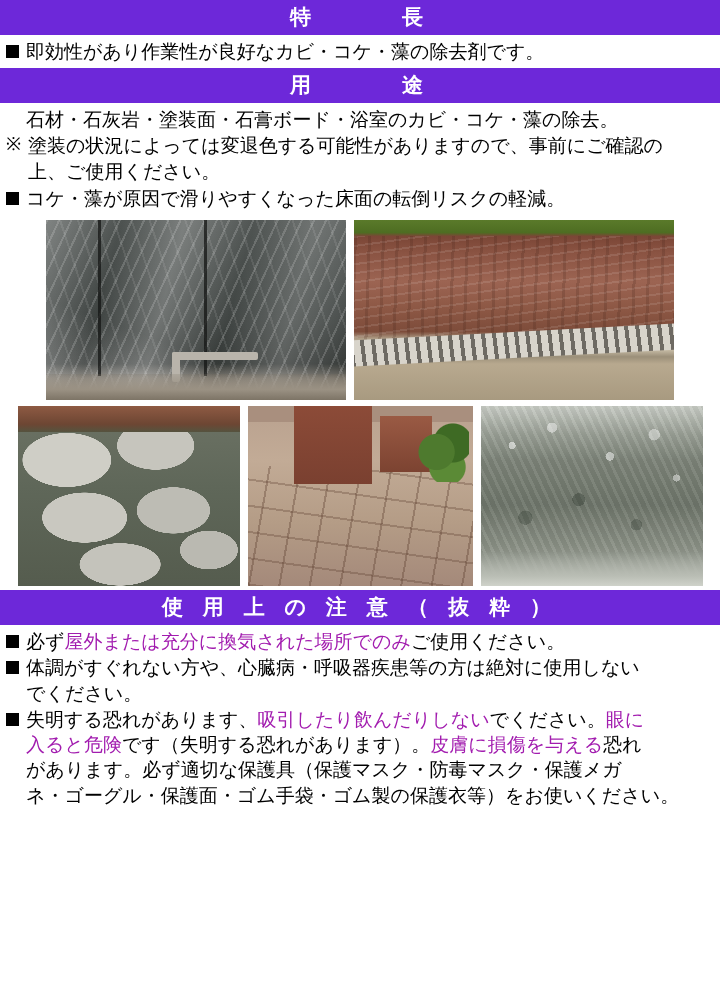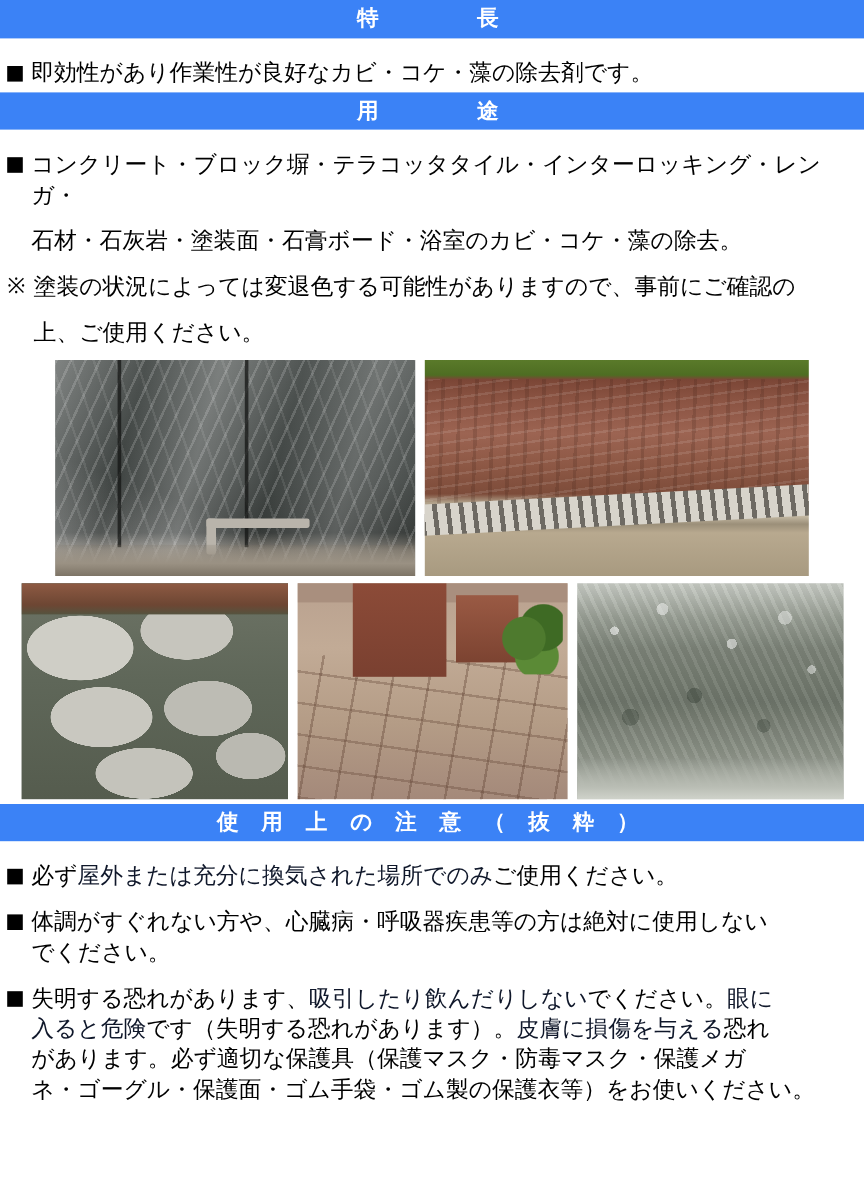--- a/index.html
+++ b/index.html
@@ -14,39 +14,38 @@
     color: #000000;
     overflow: hidden;
   }
   .page {
     width: 720px;
     height: 1000px;
     position: relative;
     box-sizing: border-box;
   }
   .section-header {
-    background: #3b82f6;
+    background: #6d28d9;
     color: #ffffff;
     text-align: center;
-    font-size: 18px;
+    font-size: 21px;
     font-weight: bold;
     letter-spacing: 7px;
     padding: 4px 0 5px 0;
     line-height: 1.25;
   }
   .section-body {
     padding: 4px 6px 2px 6px;
   }
   .bullet-line {
     display: flex;
     align-items: flex-start;
     font-size: 19px;
     line-height: 1.33;
     margin-bottom: 1px;
-    margin-top: 13px;
   }
   .bullet-mark {
     flex: 0 0 auto;
     width: 17px;
     margin-right: 3px;
     margin-top: 6px;
   }
   .bullet-mark .sq {
     display: block;
     width: 13px;
@@ -63,21 +62,21 @@
   .bullet-text {
     flex: 1 1 auto;
     font-size: 19px;
     line-height: 1.33;
   }
   .plain-line {
     font-size: 19px;
     line-height: 1.33;
   }
   .red {
-    color: #0f172a;
+    color: #a21caf;
   }
   
   .images-area {
     padding: 6px 0 4px 0;
   }
   .row-top {
     display: flex;
     justify-content: center;
     gap: 8px;
     padding: 0 6px;
@@ -255,36 +254,36 @@
       <span class="bullet-mark">
           <span class="sq"></span>
         </span>
       <span class="bullet-text">即効性があり作業性が良好なカビ・コケ・藻の除去剤です。</span>
     </div>
   </div>
 
   <div class="section-header">用　　　途</div>
   <div class="section-body">
     <div class="bullet-line">
-      <span class="bullet-mark">
-          <span class="sq"></span>
-        </span>
-      <span class="bullet-text">コンクリート・ブロック塀・テラコッタタイル・インターロッキング・レンガ・</span>
-    </div>
-    <div class="bullet-line">
       <span class="bullet-mark"></span>
       <span class="bullet-text">石材・石灰岩・塗装面・石膏ボード・浴室のカビ・コケ・藻の除去。</span>
     </div>
     <div class="bullet-line">
       <span class="note-mark">※</span>
       <span class="bullet-text">塗装の状況によっては変退色する可能性がありますので、事前にご確認の</span>
     </div>
     <div class="bullet-line">
       <span class="note-mark"></span>
       <span class="bullet-text">上、ご使用ください。</span>
+    </div>
+    <div class="bullet-line">
+      <span class="bullet-mark">
+          <span class="sq"></span>
+        </span>
+      <span class="bullet-text">コケ・藻が原因で滑りやすくなった床面の転倒リスクの軽減。</span>
     </div>
   </div>
 
   <div class="images-area">
     <div class="row-top">
       <div class="photo ph-1 pic-moldwall">
         <div class="wall-seam" style="left:52px;"></div>
         <div class="wall-seam" style="left:158px;"></div>
         <div class="pipe" style="left:126px; top:132px; width:86px; height:8px;"></div>
         <div class="pipe" style="left:126px; top:132px; width:8px; height:30px;"></div>

